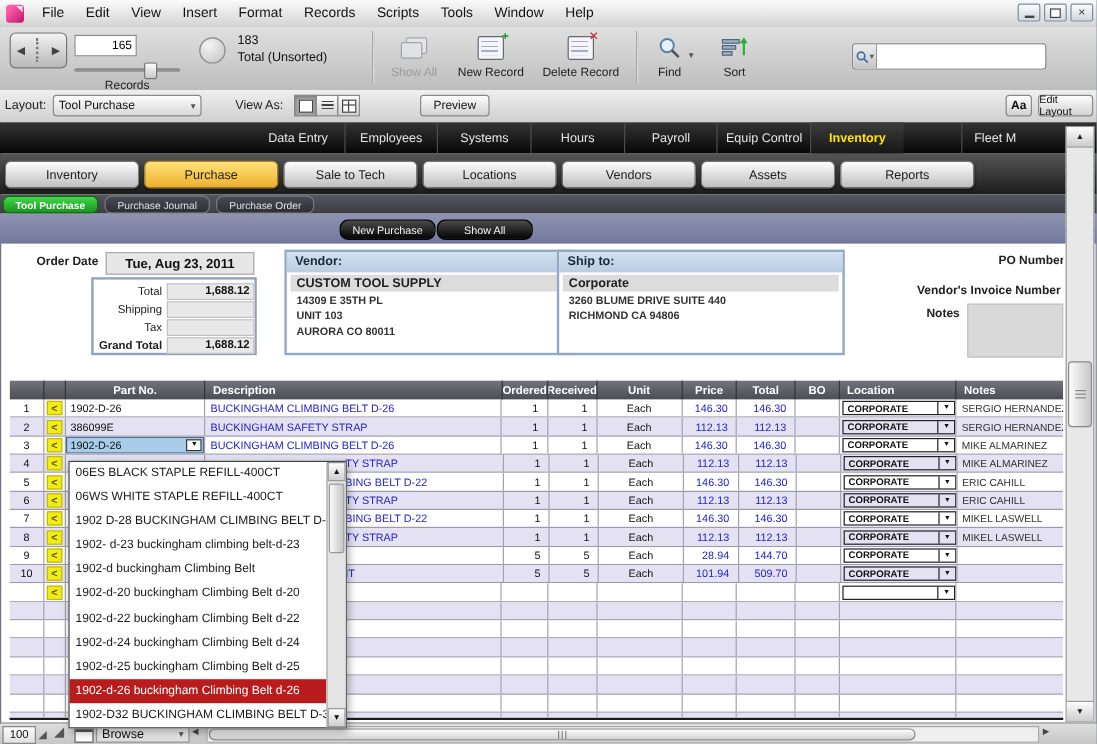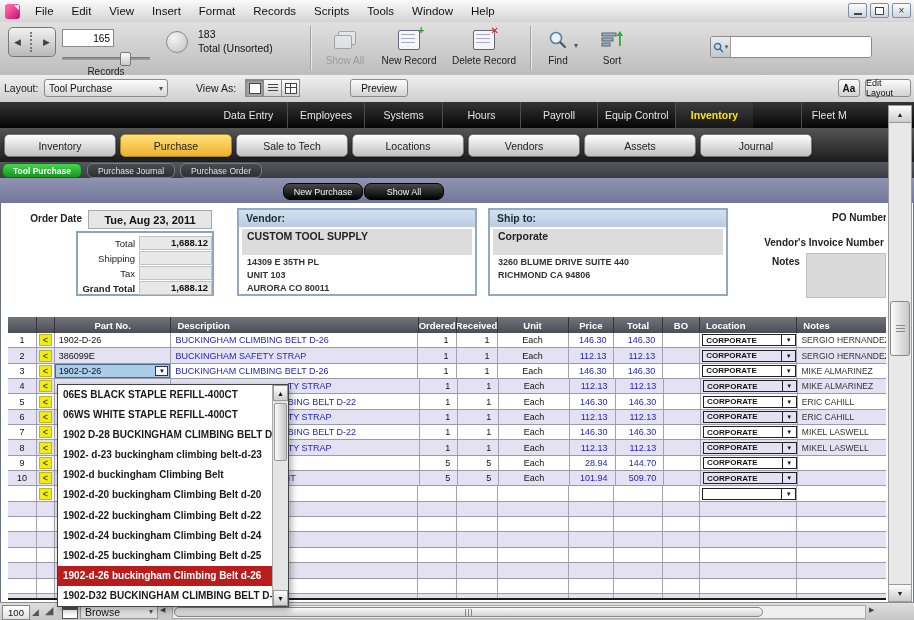--- a/index.html
+++ b/index.html
@@ -106,21 +106,21 @@
   .totalsbox{position:absolute;left:76px;top:231px;width:138px;height:65px;border:2px solid #8fa3c0;background:#fff;
              box-sizing:border-box;padding-top:3px;}
   .tot-row{display:flex;align-items:center;height:14px;margin-bottom:1px;}
   .tot-label{width:58px;text-align:right;font-size:9.5px;color:#222;padding-right:4px;}
   .tot-label.gt{font-weight:bold;}
   .tot-field{width:66px;height:12px;background:#e8e8e8;border:1px solid #c2c2c2;font-size:9.5px;font-weight:bold;
              color:#111;text-align:right;padding:0 3px;line-height:12px;}
   .infobox{position:absolute;top:208px;width:240px;height:88px;border:2px solid #93a8c4;background:#fff;box-sizing:border-box;}
   .ib-head{height:17px;background:linear-gradient(#d3e0ef,#b9cce2);font-size:10.5px;font-weight:bold;color:#1a2a3a;
            padding:2px 0 0 7px;box-sizing:border-box;}
-  .ib-name{margin:2px 3px 1px 3px;height:26px;background:#dcdcdc;font-size:10.5px;font-weight:bold;color:#222;
+  .ib-name{margin:2px 3px 1px 3px;height:14px;background:#dcdcdc;font-size:10.5px;font-weight:bold;color:#222;
            padding:1px 0 0 5px;box-sizing:border-box;white-space:nowrap;overflow:hidden;}
   .ib-line{font-size:9px;font-weight:bold;color:#333;padding-left:8px;line-height:13px;white-space:nowrap;}
   .polabel{position:absolute;left:832px;top:212px;width:54px;overflow:hidden;white-space:nowrap;
            font-size:10px;font-weight:bold;color:#222;}
   .invlabel{position:absolute;left:762px;top:237px;width:124px;overflow:hidden;white-space:nowrap;
             font-size:10px;font-weight:bold;color:#222;text-align:center;}
   .noteslabel{position:absolute;left:772px;top:256px;font-size:10px;font-weight:bold;color:#222;}
   .notesfield{position:absolute;left:806px;top:253px;width:80px;height:45px;background:#d9d9d9;border:1px solid #c0c0c0;box-sizing:border-box;}
   
   .tablewrap{position:absolute;left:8px;top:317px;width:878px;height:283px;overflow:hidden;border-bottom:2px solid #1a1a1a;box-sizing:border-box;}
@@ -152,21 +152,21 @@
             font-size:6px;color:#111;display:flex;align-items:center;justify-content:center;box-sizing:border-box;}
   .loc-box{width:94px;height:12px;margin-left:2px;border:1px solid #222;display:flex;align-items:center;
            position:relative;background:#fff;box-sizing:border-box;}
   .trow.lav .loc-box{background:#e4e2f2;}
   .loc-text{font-size:8px;font-weight:bold;color:#111;padding-left:3px;}
   .loc-arrow{position:absolute;right:0;top:0;bottom:0;width:13px;border-left:1px solid #222;font-size:6px;color:#111;
              display:flex;align-items:center;justify-content:center;}
   
   .dropdown{position:absolute;left:57px;top:384px;width:232px;height:223px;background:#fff;border:1px solid #444;
             box-shadow:2px 3px 7px rgba(0,0,0,.35);z-index:10;box-sizing:border-box;}
-  .dd-items{position:absolute;left:0;top:0;right:16px;bottom:0;font-weight:bold;}
+  .dd-items{position:absolute;left:0;top:0;right:16px;bottom:0;}
   .dd-item{height:20.1px;line-height:20.1px;padding-left:5px;font-size:10px;color:#1a1a1a;white-space:nowrap;overflow:hidden;}
   .dd-item.sel{background:#b91c1c;color:#fff;}
   .dd-scroll{position:absolute;right:0;top:0;bottom:0;width:16px;background:#e4e4e4;border-left:1px solid #aaa;box-sizing:border-box;}
   .dd-up,.dd-down{position:absolute;left:0;right:0;height:16px;background:linear-gradient(#fdfdfd,#cfcfcf);
             border:1px solid #999;font-size:7px;color:#111;display:flex;align-items:center;justify-content:center;box-sizing:border-box;}
   .dd-up{top:0;}.dd-down{bottom:0;}
   .dd-thumb{position:absolute;left:1px;right:1px;top:18px;height:58px;background:linear-gradient(90deg,#fafafa,#c4c4c4);
             border:1px solid #999;border-radius:2px;box-sizing:border-box;}
   
   .vscroll{position:absolute;left:888px;top:105px;width:24px;height:497px;background:#e8e8e8;border:1px solid #9a9a9a;
@@ -348,21 +348,21 @@
       <div class="tab1 last">Fleet M</div>
     </div>
   <div class="tabband2">
     <div id="tabs-sub">
         <div class="tab2">Inventory</div>
         <div class="tab2 act">Purchase</div>
         <div class="tab2">Sale to Tech</div>
         <div class="tab2">Locations</div>
         <div class="tab2">Vendors</div>
         <div class="tab2">Assets</div>
-        <div class="tab2">Journal</div>
+        <div class="tab2">Reports</div>
       </div>
   </div>
   <div class="tabband3" id="tabs-view">
       <div class="tab3 act">Tool Purchase</div>
       <div class="tab3">Purchase Journal</div>
       <div class="tab3">Purchase Order</div>
     </div>
 
   <div class="purpleband">
     <div class="pbtn" style="left:283px">New Purchase</div>
@@ -394,21 +394,21 @@
   </div>
 
   <div class="infobox" style="left:237px">
     <div class="ib-head">Vendor:</div>
     <div class="ib-name">CUSTOM TOOL SUPPLY</div>
     <div class="ib-line">14309 E 35TH PL</div>
     <div class="ib-line">UNIT 103</div>
     <div class="ib-line">AURORA  CO  80011</div>
   </div>
 
-  <div class="infobox" style="left:488px">
+  <div class="infobox" style="left:464px">
     <div class="ib-head">Ship to:</div>
     <div class="ib-name">Corporate</div>
     <div class="ib-line">3260 BLUME DRIVE SUITE 440</div>
     <div class="ib-line">RICHMOND  CA  94806</div>
   </div>
 
   <div class="polabel">PO Number</div>
   <div class="invlabel">Vendor's Invoice Number</div>
   <div class="noteslabel">Notes</div>
   <div class="notesfield"></div>

